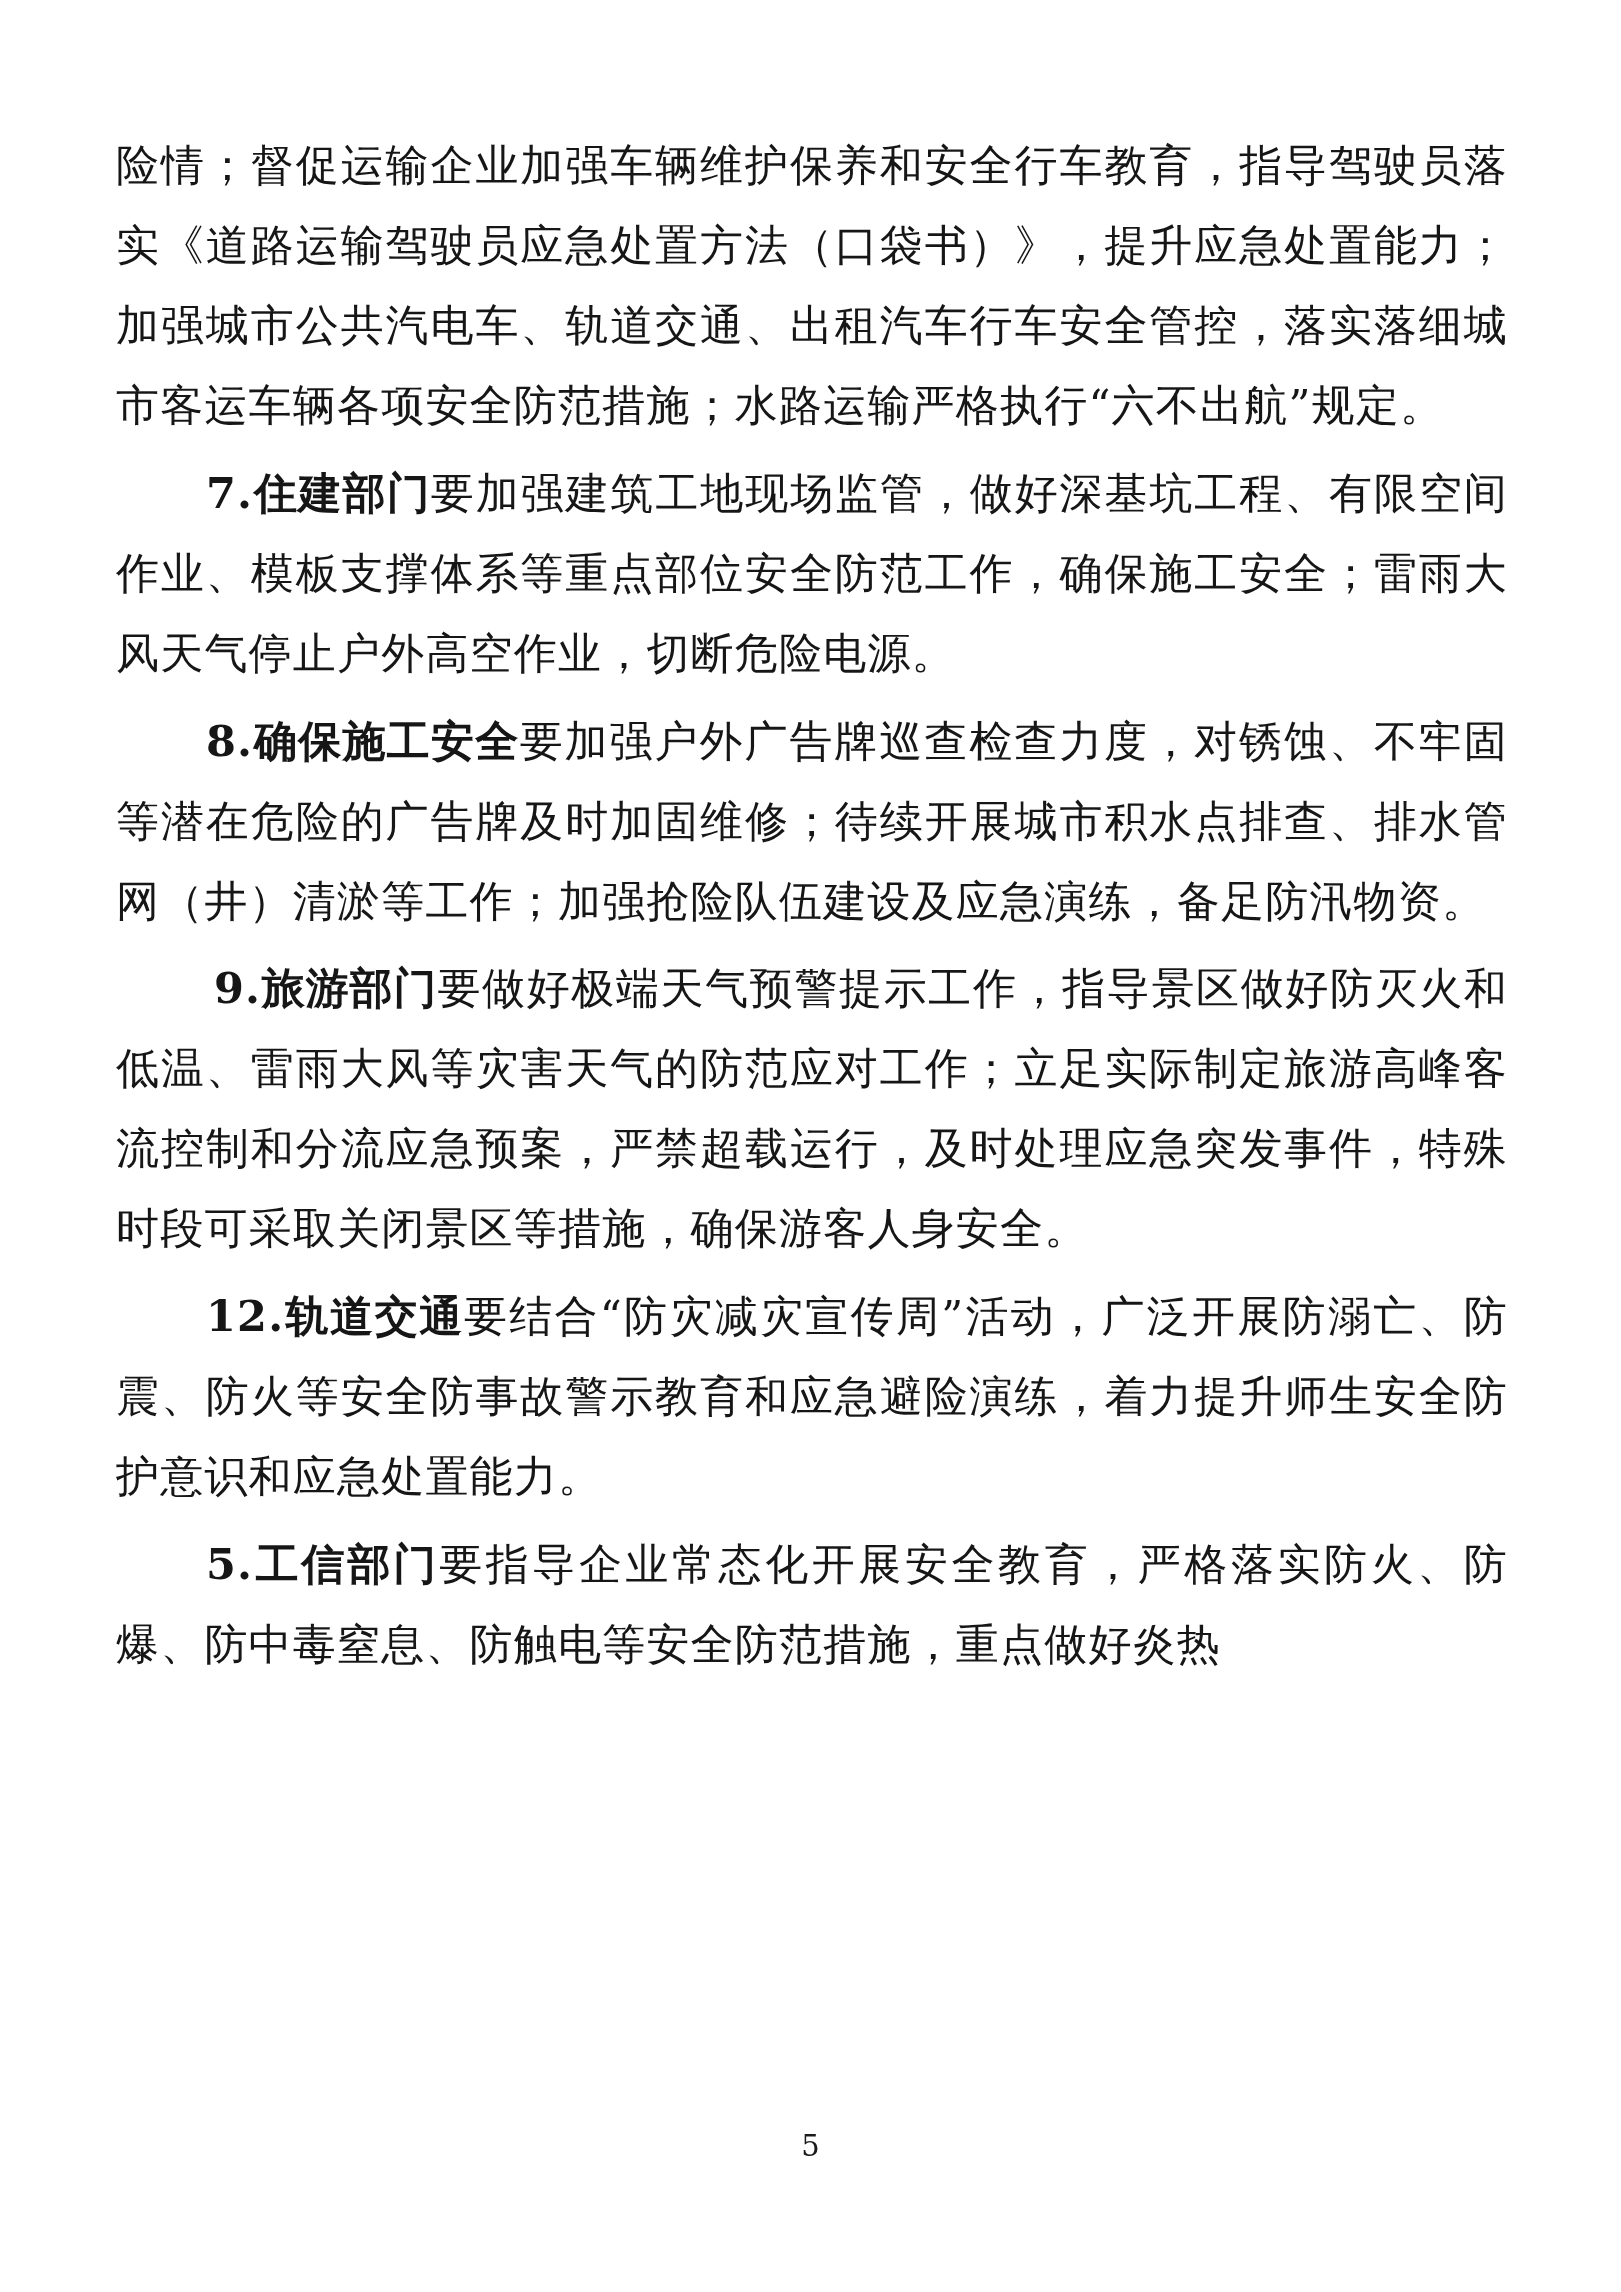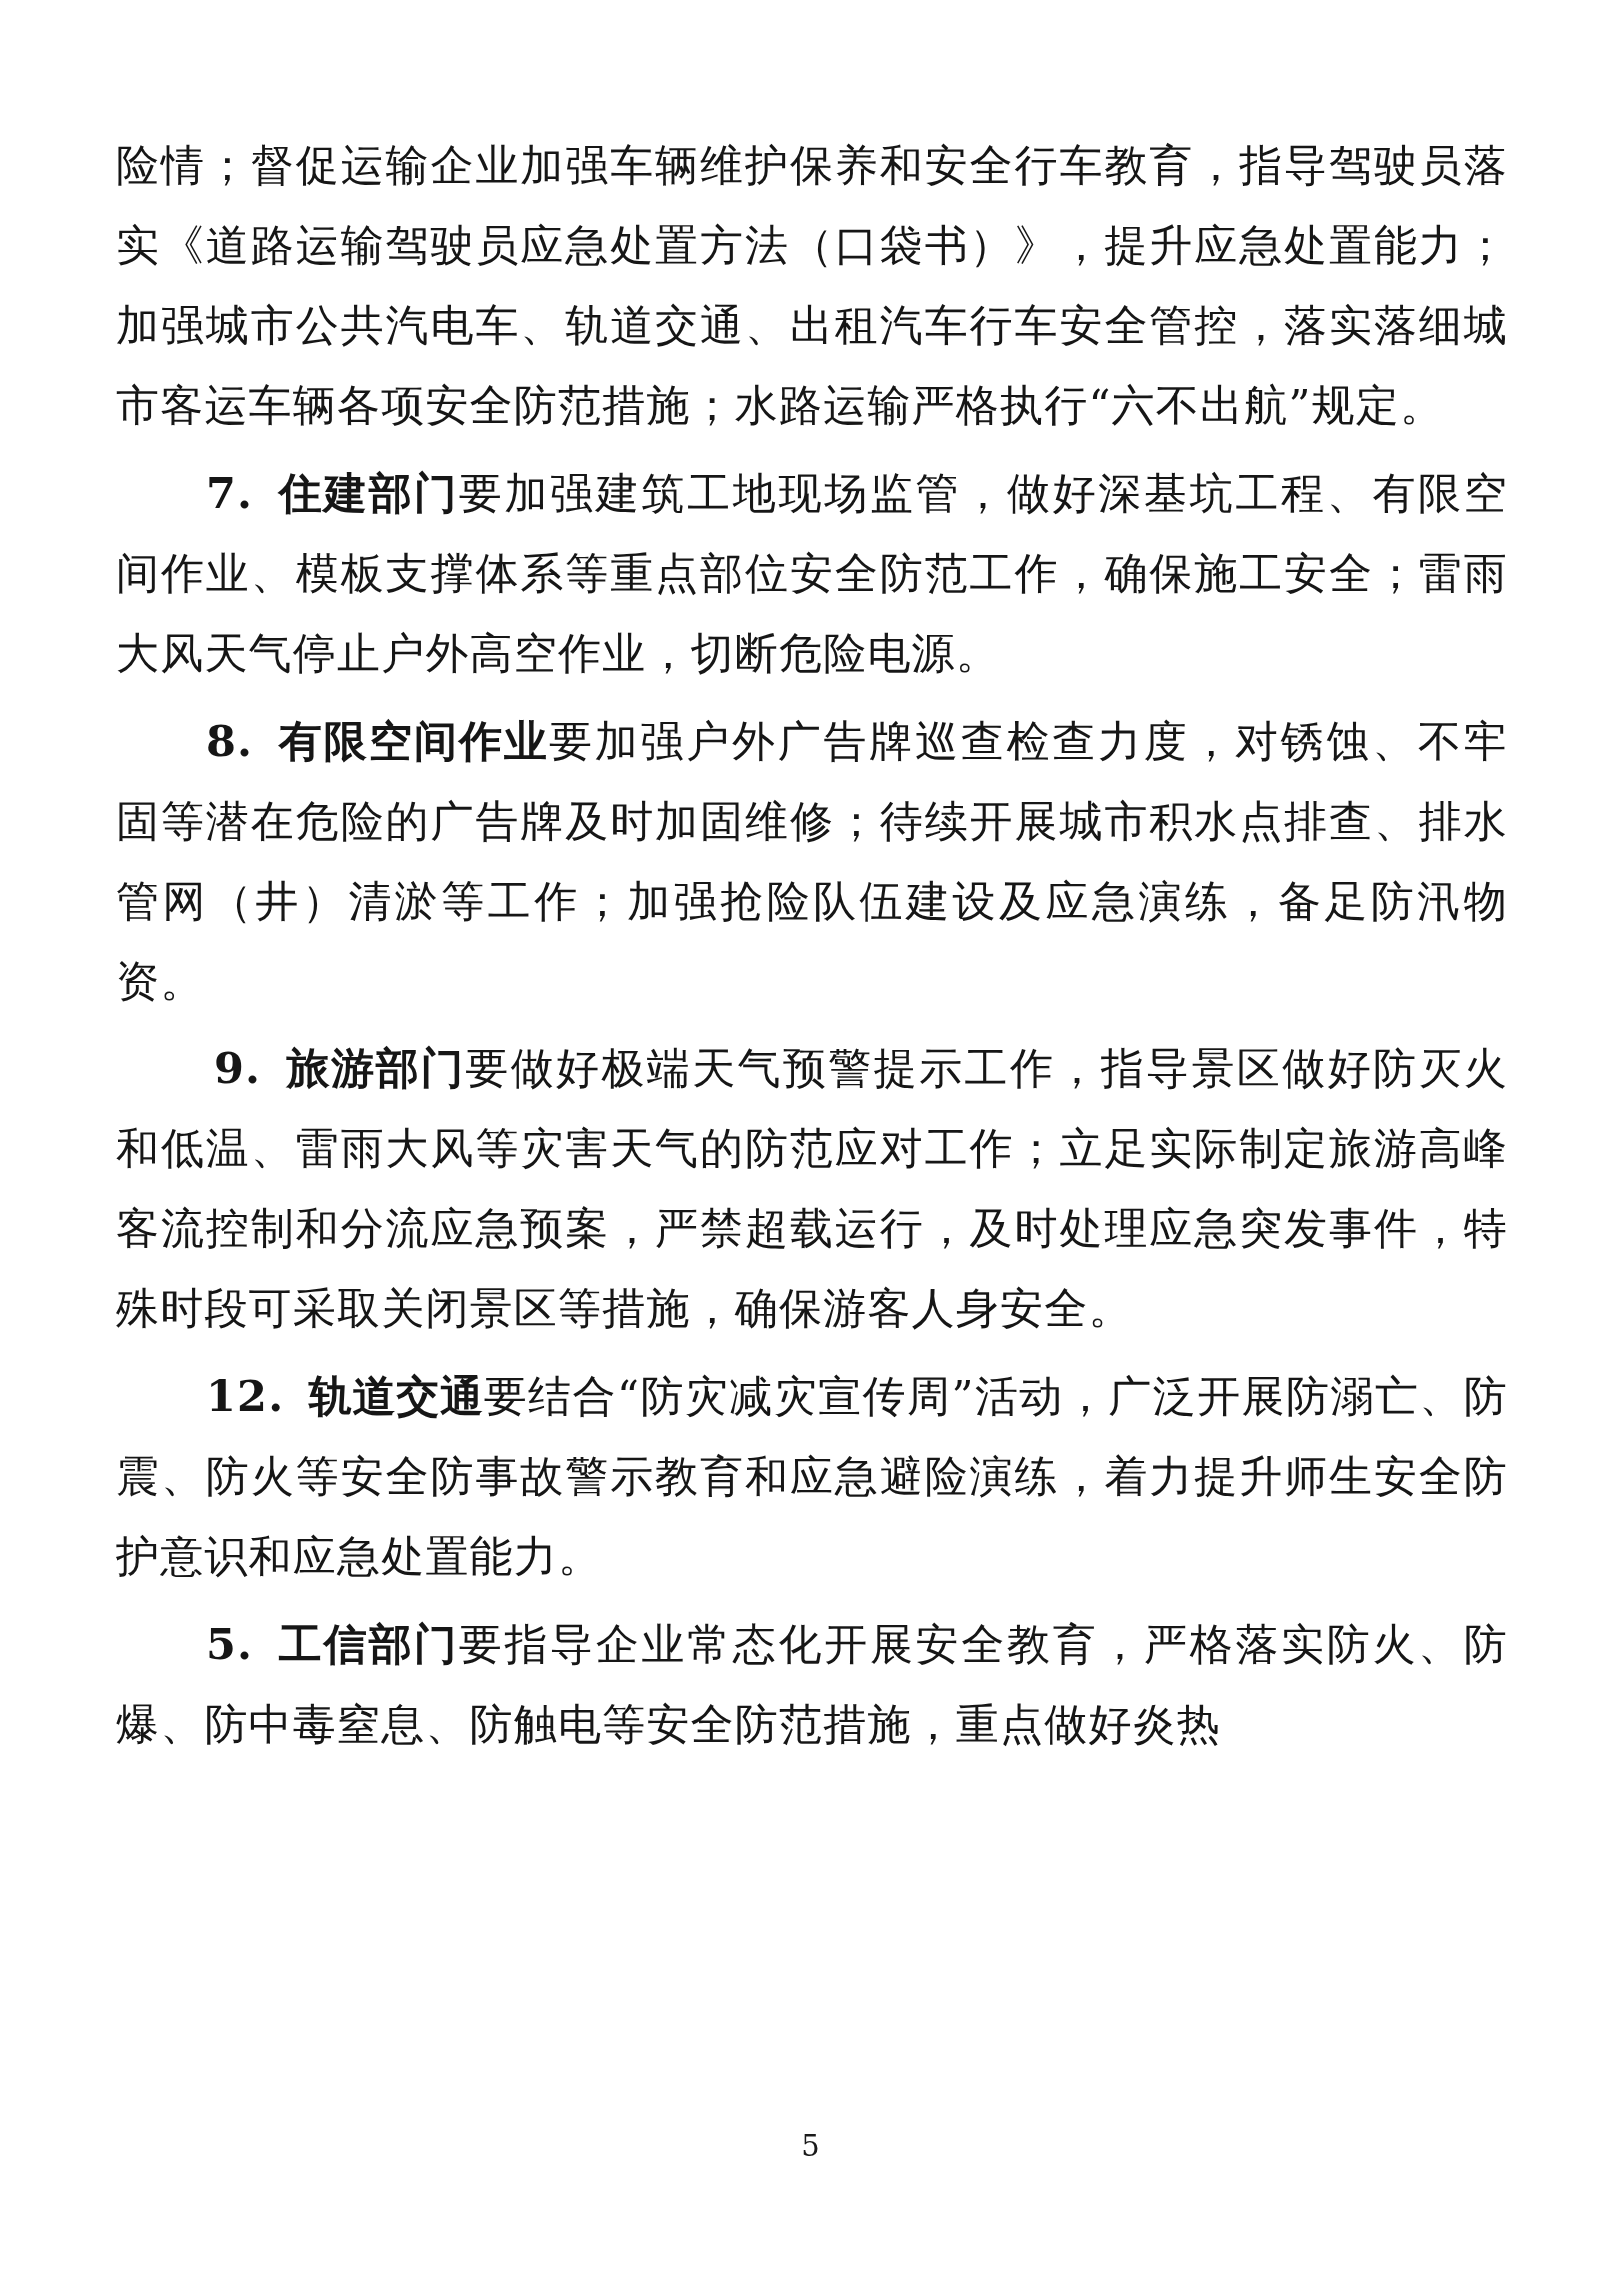--- a/index.html
+++ b/index.html
@@ -36,21 +36,20 @@
   }
   .para.indent {
     text-indent: 90px;
   }
   .para.indent-wide {
     text-indent: 98px;
   }
   .lead {
     font-weight: bold;
     letter-spacing: 0.5px;
-    margin-left: 24px;
   }
   .num {
     font-weight: bold;
     font-family: "DejaVu Serif", "Liberation Serif", serif;
   }
   .page-number {
     position: absolute;
     left: 0;
     top: 2129px;
     width: 1621px;
@@ -69,21 +68,21 @@
 
     <p class="para">
       <span>险情；督促运输企业加强车辆维护保养和安全行车教育，指导驾驶员落实《道路运输驾驶员应急处置方法（口袋书）》，提升应急处置能力；加强城市公共汽电车、轨道交通、出租汽车行车安全管控，落实落细城市客运车辆各项安全防范措施；水路运输严格执行“六不出航”规定。</span>
     </p>
 
     <p class="para indent">
       <span class="num">7.</span><span class="lead">住建部门</span><span>要加强建筑工地现场监管，做好深基坑工程、有限空间作业、模板支撑体系等重点部位安全防范工作，确保施工安全；雷雨大风天气停止户外高空作业，切断危险电源。</span>
     </p>
 
     <p class="para indent">
-      <span class="num">8.</span><span class="lead">有限空间作业</span><span>要加强户外广告牌巡查检查力度，对锈蚀、不牢固等潜在危险的广告牌及时加固维修；待续开展城市积水点排查、排水管网（井）清淤等工作；加强抢险队伍建设及应急演练，备足防汛物资。</span>
+      <span class="num">8.</span><span class="lead">确保施工安全</span><span>要加强户外广告牌巡查检查力度，对锈蚀、不牢固等潜在危险的广告牌及时加固维修；待续开展城市积水点排查、排水管网（井）清淤等工作；加强抢险队伍建设及应急演练，备足防汛物资。</span>
     </p>
 
     <p class="para indent-wide">
       <span class="num">9.</span><span class="lead">旅游部门</span><span>要做好极端天气预警提示工作，指导景区做好防灭火和低温、雷雨大风等灾害天气的防范应对工作；立足实际制定旅游高峰客流控制和分流应急预案，严禁超载运行，及时处理应急突发事件，特殊时段可采取关闭景区等措施，确保游客人身安全。</span>
     </p>
 
     <p class="para indent">
       <span class="num">12.</span><span class="lead">轨道交通</span><span>要结合“防灾减灾宣传周”活动，广泛开展防溺亡、防震、防火等安全防事故警示教育和应急避险演练，着力提升师生安全防护意识和应急处置能力。</span>
     </p>
 

